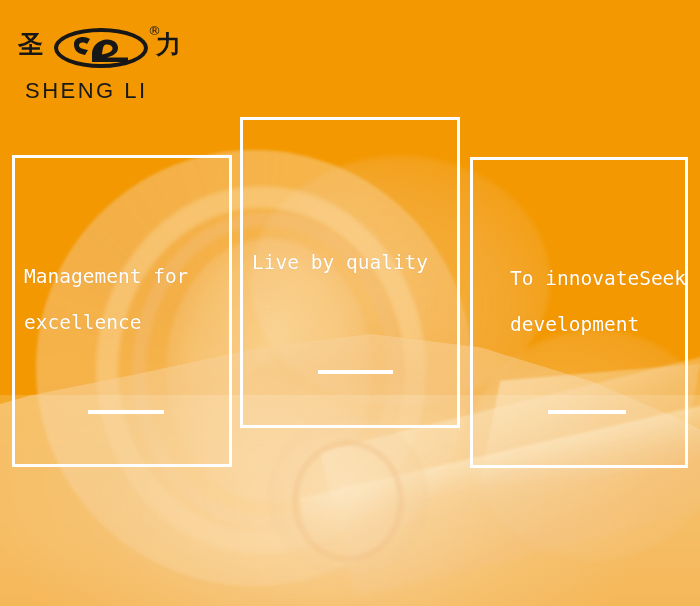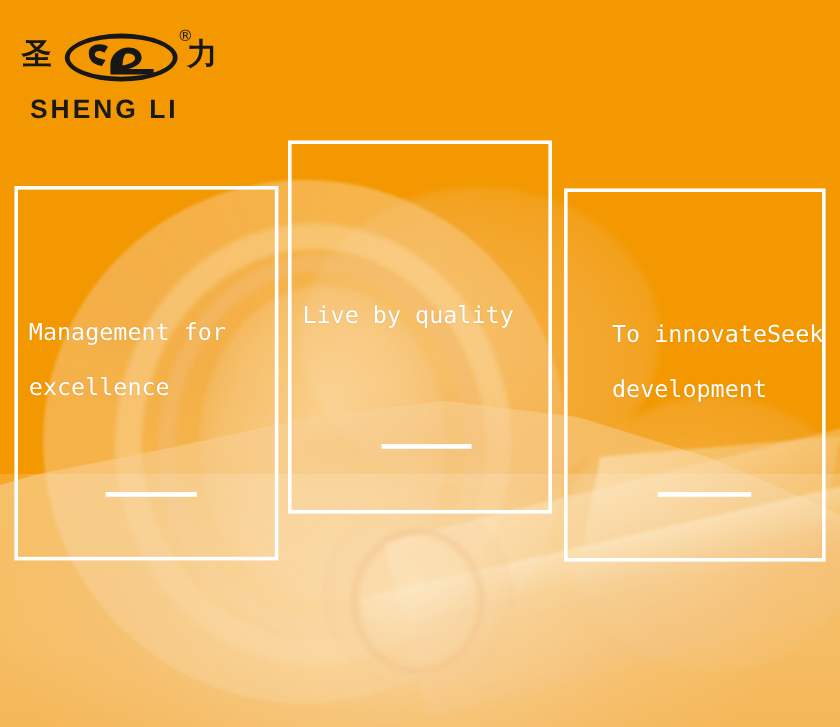--- a/index.html
+++ b/index.html
@@ -260,21 +260,21 @@
     font-size: 13px;
     color: #171717;
     line-height: 1;
   }
   .logo-word {
     position: absolute;
     left: 7px;
     top: 58px;
     font-family: "Liberation Sans", sans-serif;
     font-size: 22px;
-    font-weight: 700;
+    font-weight: 400;
     letter-spacing: 2.5px;
     color: #191919;
     line-height: 1;
     white-space: nowrap;
   }
 
   
   .card {
     position: absolute;
     border: 3px solid #ffffff;

